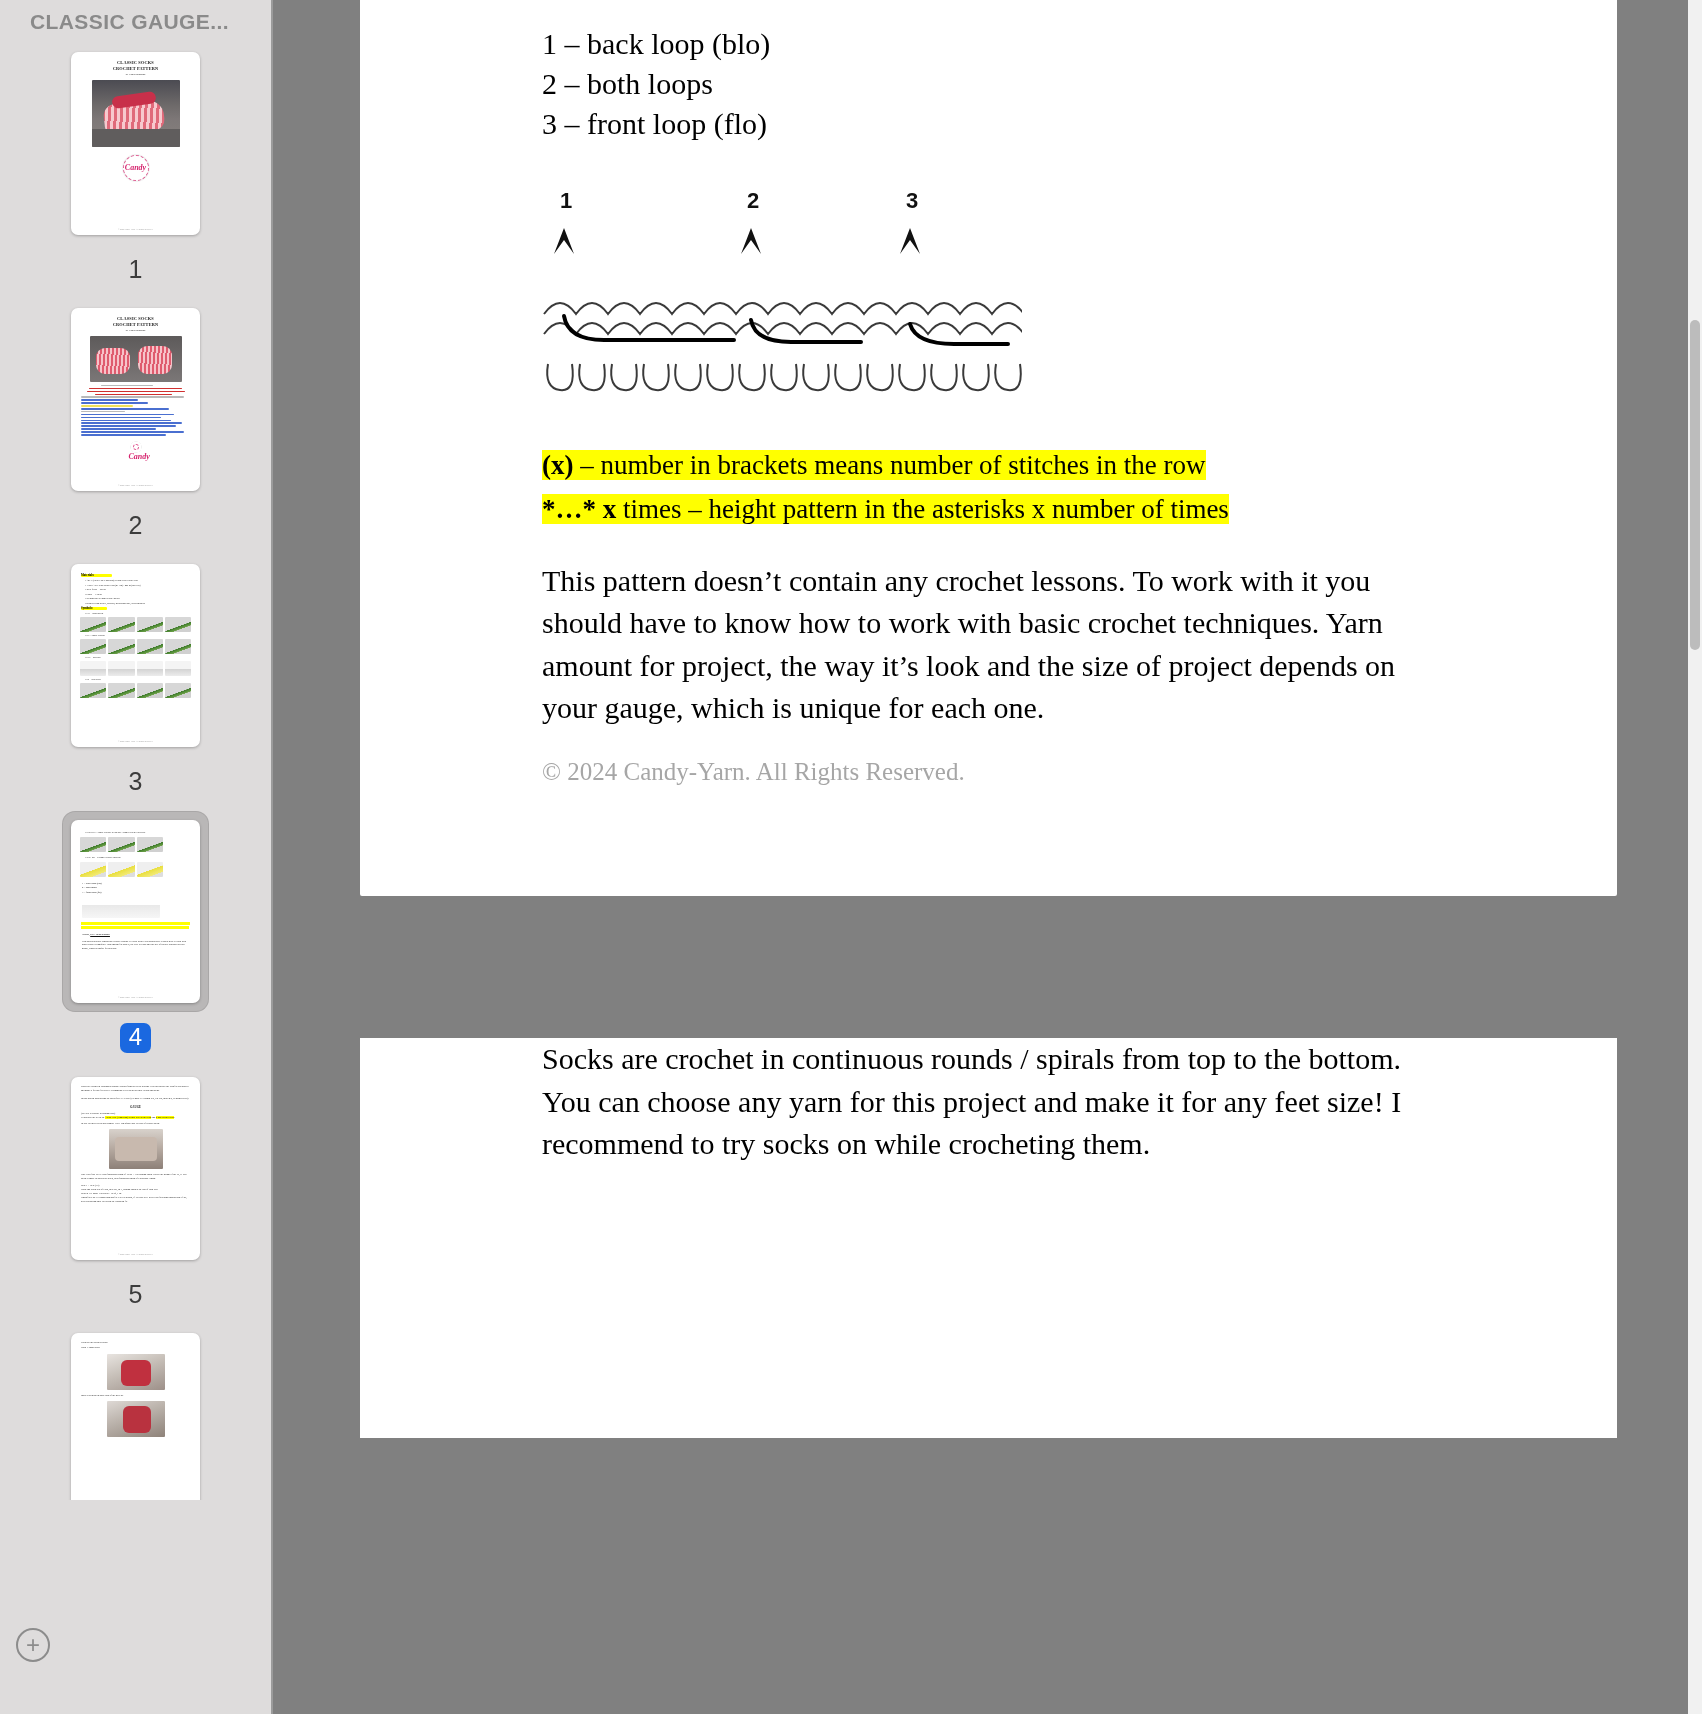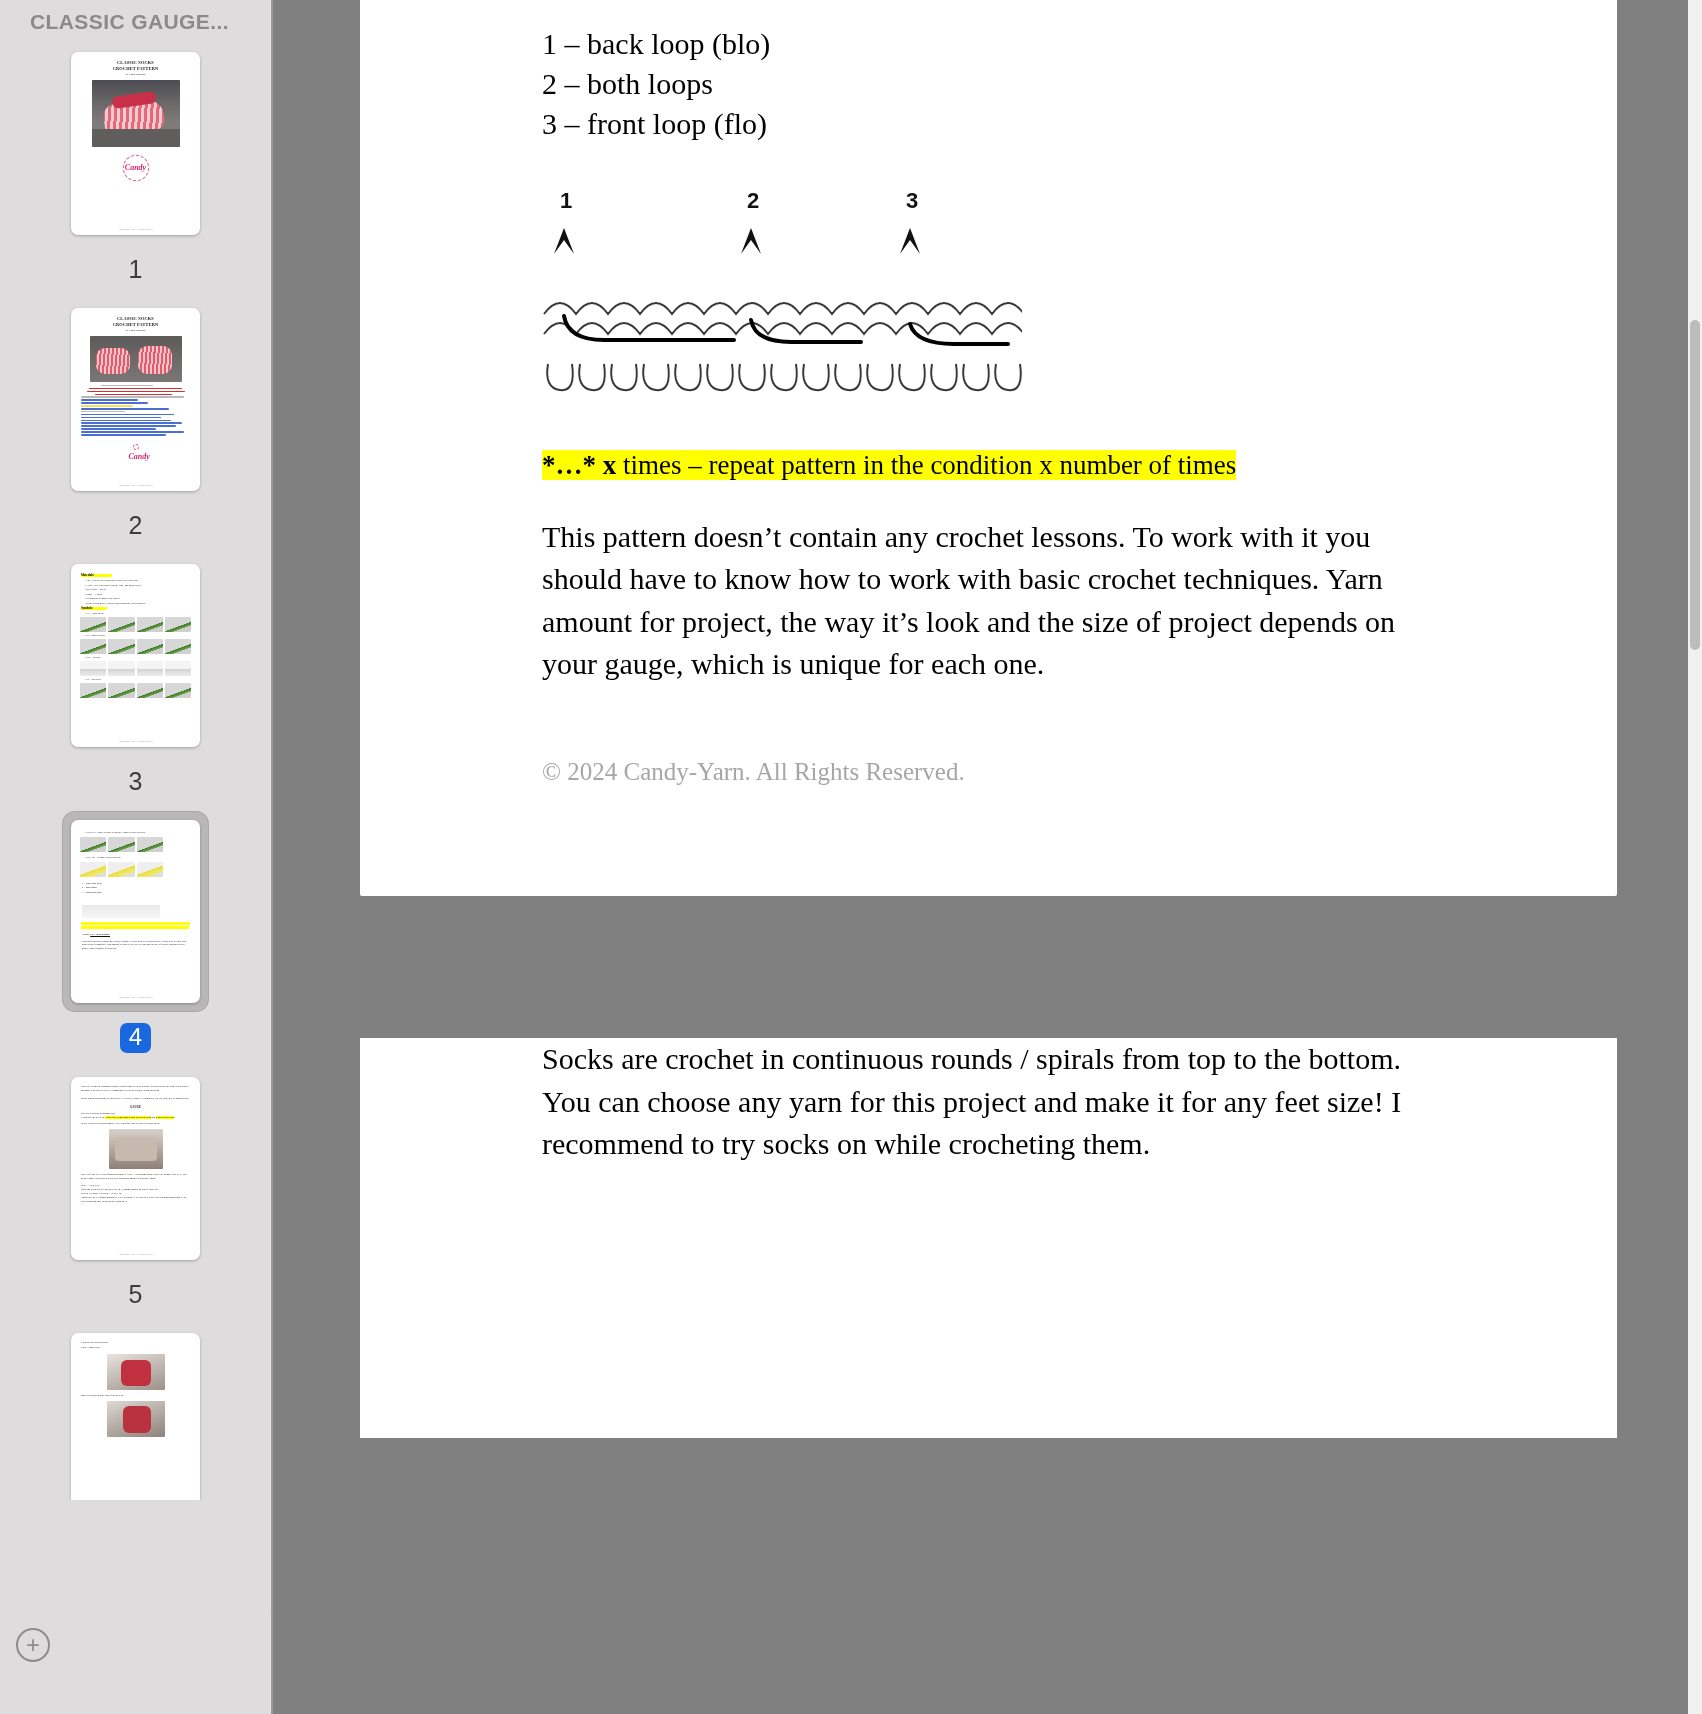--- a/index.html
+++ b/index.html
@@ -501,22 +501,25 @@
 
             <g fill="none" stroke="#000" stroke-width="4" stroke-linecap="round">
               <path d="M22 128 q4 24 40 24 h130"></path>
               <path d="M209 132 q4 22 40 22 h70"></path>
               <path d="M368 136 q6 20 44 20 h54"></path>
             </g>
           </svg>
         </div>
 
         <div class="hl-block" style="margin-top:34px;">
+          <div>
+            <span class="hl-line"><b>(x)</b><span> – number in brackets means number of stitches in the row</span></span>
+          </div>
           <div style="margin-top:4px;">
-            <span class="hl-line"><b>*…* x</b><span> times – repeat pattern in the condition x number of times</span></span>
+            <span class="hl-line"><b>*…* x</b><span> times – height pattern in the asterisks x number of times</span></span>
           </div>
         </div>
 
 
         <div class="body-para">This pattern doesn’t contain any crochet lessons. To work with it you should have to know how to work with basic crochet techniques. Yarn amount for project, the way it’s look and the size of project depends on your gauge, which is unique for each one.</div>
       </div>
 
       <div class="copyright">© 2024 Candy-Yarn. All Rights Reserved.</div>
     </div>
 

